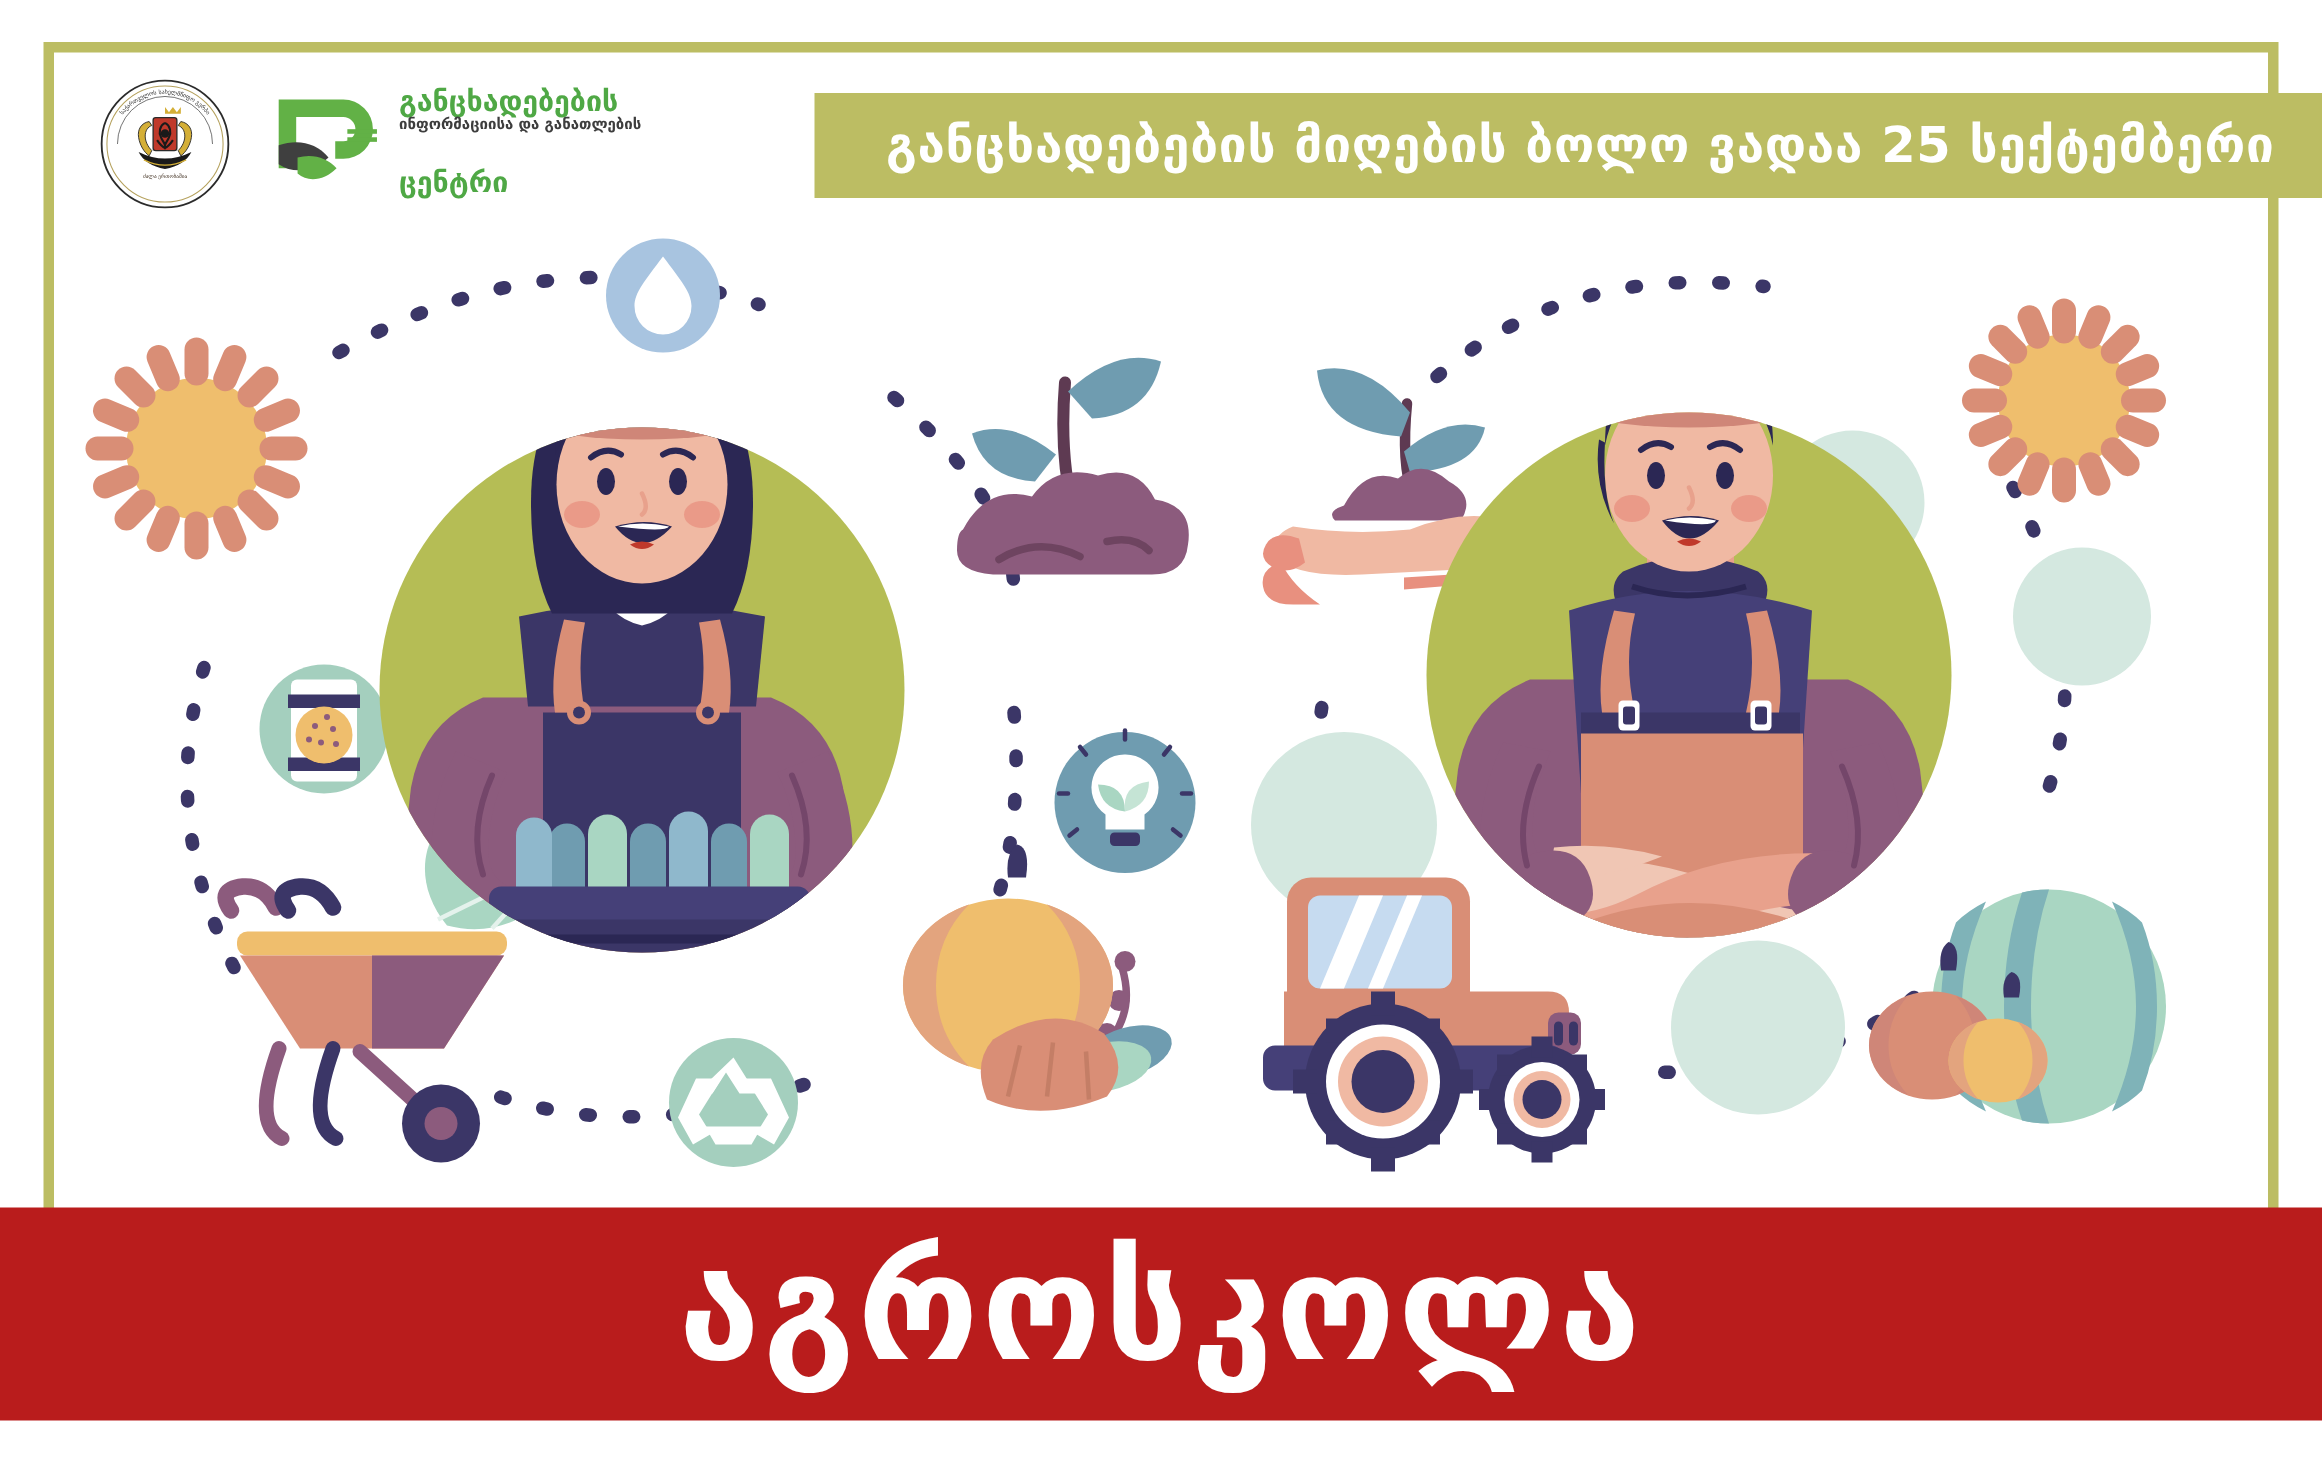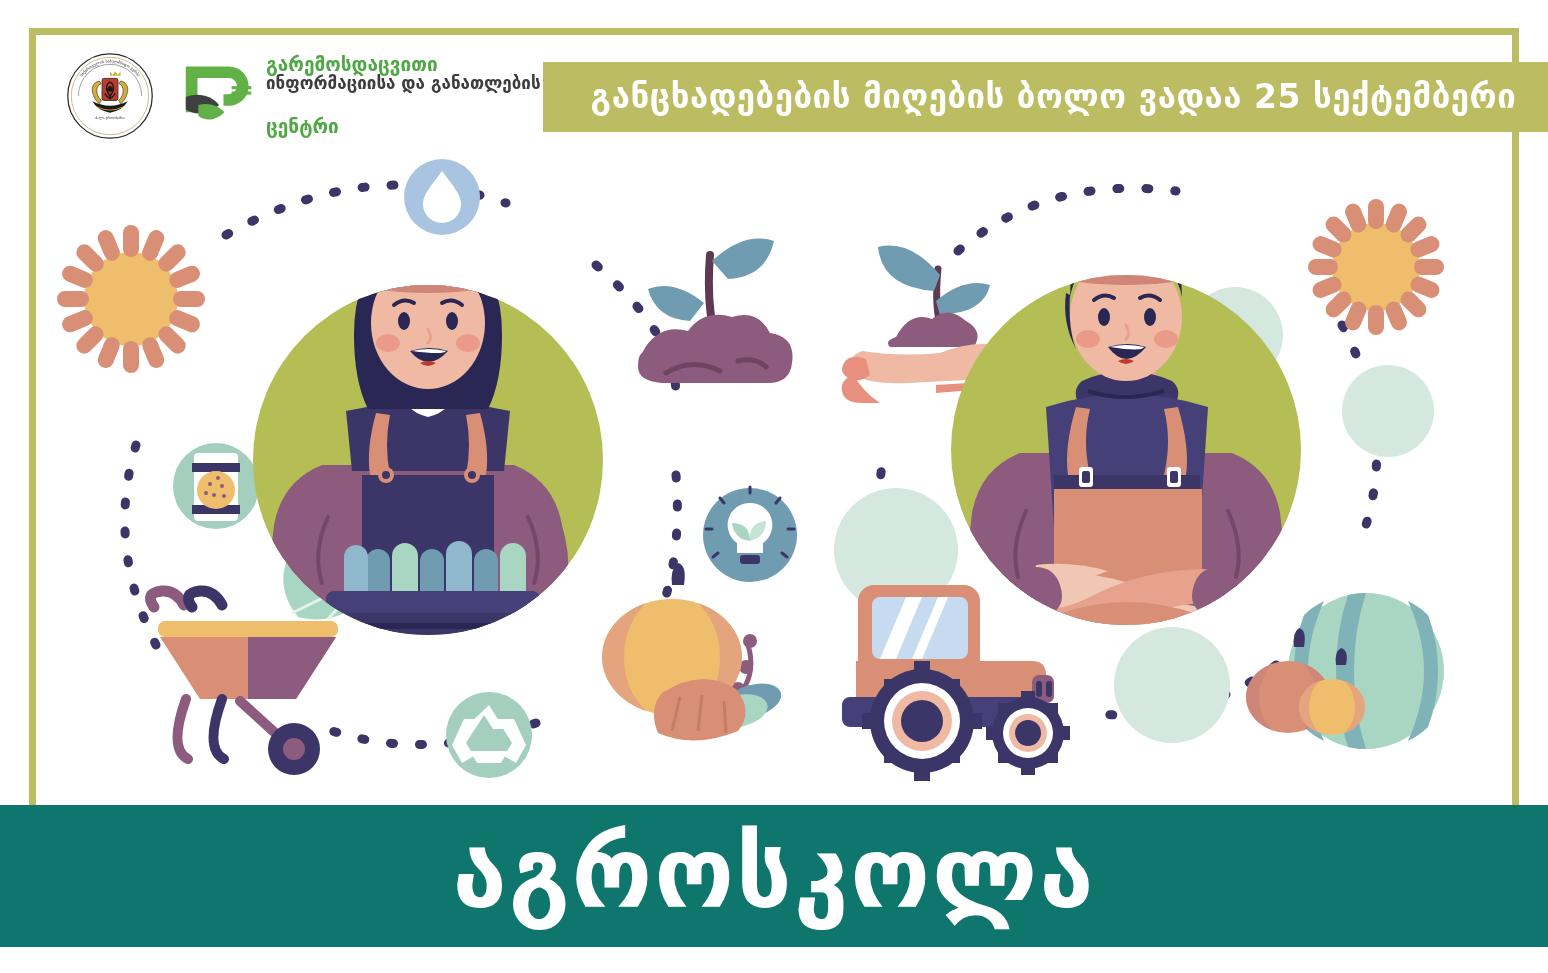--- a/index.html
+++ b/index.html
@@ -43,21 +43,21 @@
     letter-spacing: 0.5px;
     white-space: nowrap;
     line-height: 1;
     padding-bottom: 2px;
   }
   
   .bottom-bar {
     position: absolute;
     left: 0; top: 805px;
     width: 1548px; height: 142px;
-    background: #0f766e;
+    background: #b91c1c;
     display: flex;
     align-items: center;
     justify-content: center;
     z-index: 6;
   }
   .bottom-title {
     color: #ffffff;
     font-size: 98px;
     font-weight: bold;
     letter-spacing: 2px;
@@ -71,21 +71,21 @@
     display: flex;
     align-items: center;
     gap: 26px;
     z-index: 4;
   }
   .emblem { width: 88px; height: 88px; }
   .geic-logo { display: flex; align-items: center; gap: 8px; }
   .geic-mark { width: 78px; height: 70px; }
   .geic-text { display: flex; flex-direction: column; line-height: 1.05; }
   .geic-l1 { color: #4fa845; font-size: 19px; font-weight: bold; }
-  .geic-l2 { color: #3d3d3d; font-size: 17px; font-weight: bold; }
+  .geic-l2 { color: #3d3d3d; font-size: 10px; font-weight: bold; }
   .geic-l3 { color: #4fa845; font-size: 19px; font-weight: bold; margin-top: 24px; }
 
   
   .stage {
     position: absolute;
     left: 36px; top: 145px;
     width: 1476px; height: 660px;
     z-index: 3;
   }
   svg { display: block; overflow: visible; }
@@ -122,21 +122,21 @@
 
     <div class="geic-logo">
       <svg class="geic-mark" viewBox="0 0 86 78">
         <path d="M6 6 h48 a22 22 0 0 1 0 44 h-6 v-13 h6 a9 9 0 0 0 0-18 h-35 v38 h-13 z" fill="#62b146"></path>
         <path d="M6 40 c14 -5 28 -2 37 9 c-11 10 -25 13 -37 5 z" fill="#3f3f3f"></path>
         <path d="M20 49 c11 -3 22 0 29 8 c-9 9 -21 11 -29 4 z" fill="#62b146"></path>
         <rect x="57" y="28" width="22" height="3.4" fill="#62b146"></rect>
         <rect x="57" y="34" width="22" height="3.4" fill="#62b146"></rect>
       </svg>
       <div class="geic-text">
-        <span class="geic-l1">გარემოსდაცვითი</span>
+        <span class="geic-l1">განცხადებების</span>
         <span class="geic-l2">ინფორმაციისა და განათლების</span>
         <span class="geic-l3">ცენტრი</span>
       </div>
     </div>
   </div>
 
   <div class="deadline-banner">
     <span class="deadline-text">განცხადებების  მიღების ბოლო ვადაა 25 სექტემბერი</span>
   </div>
 

